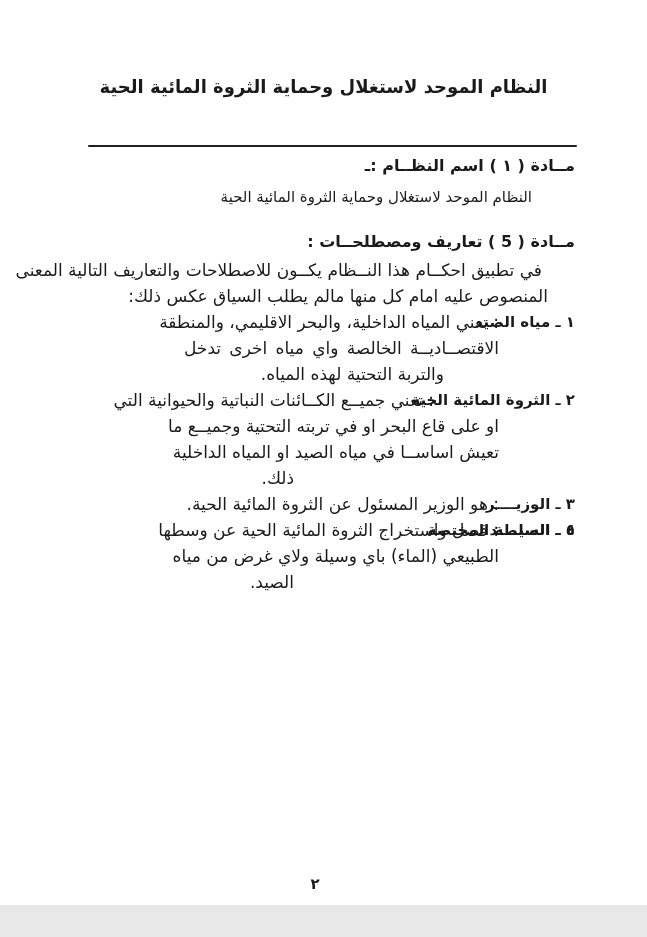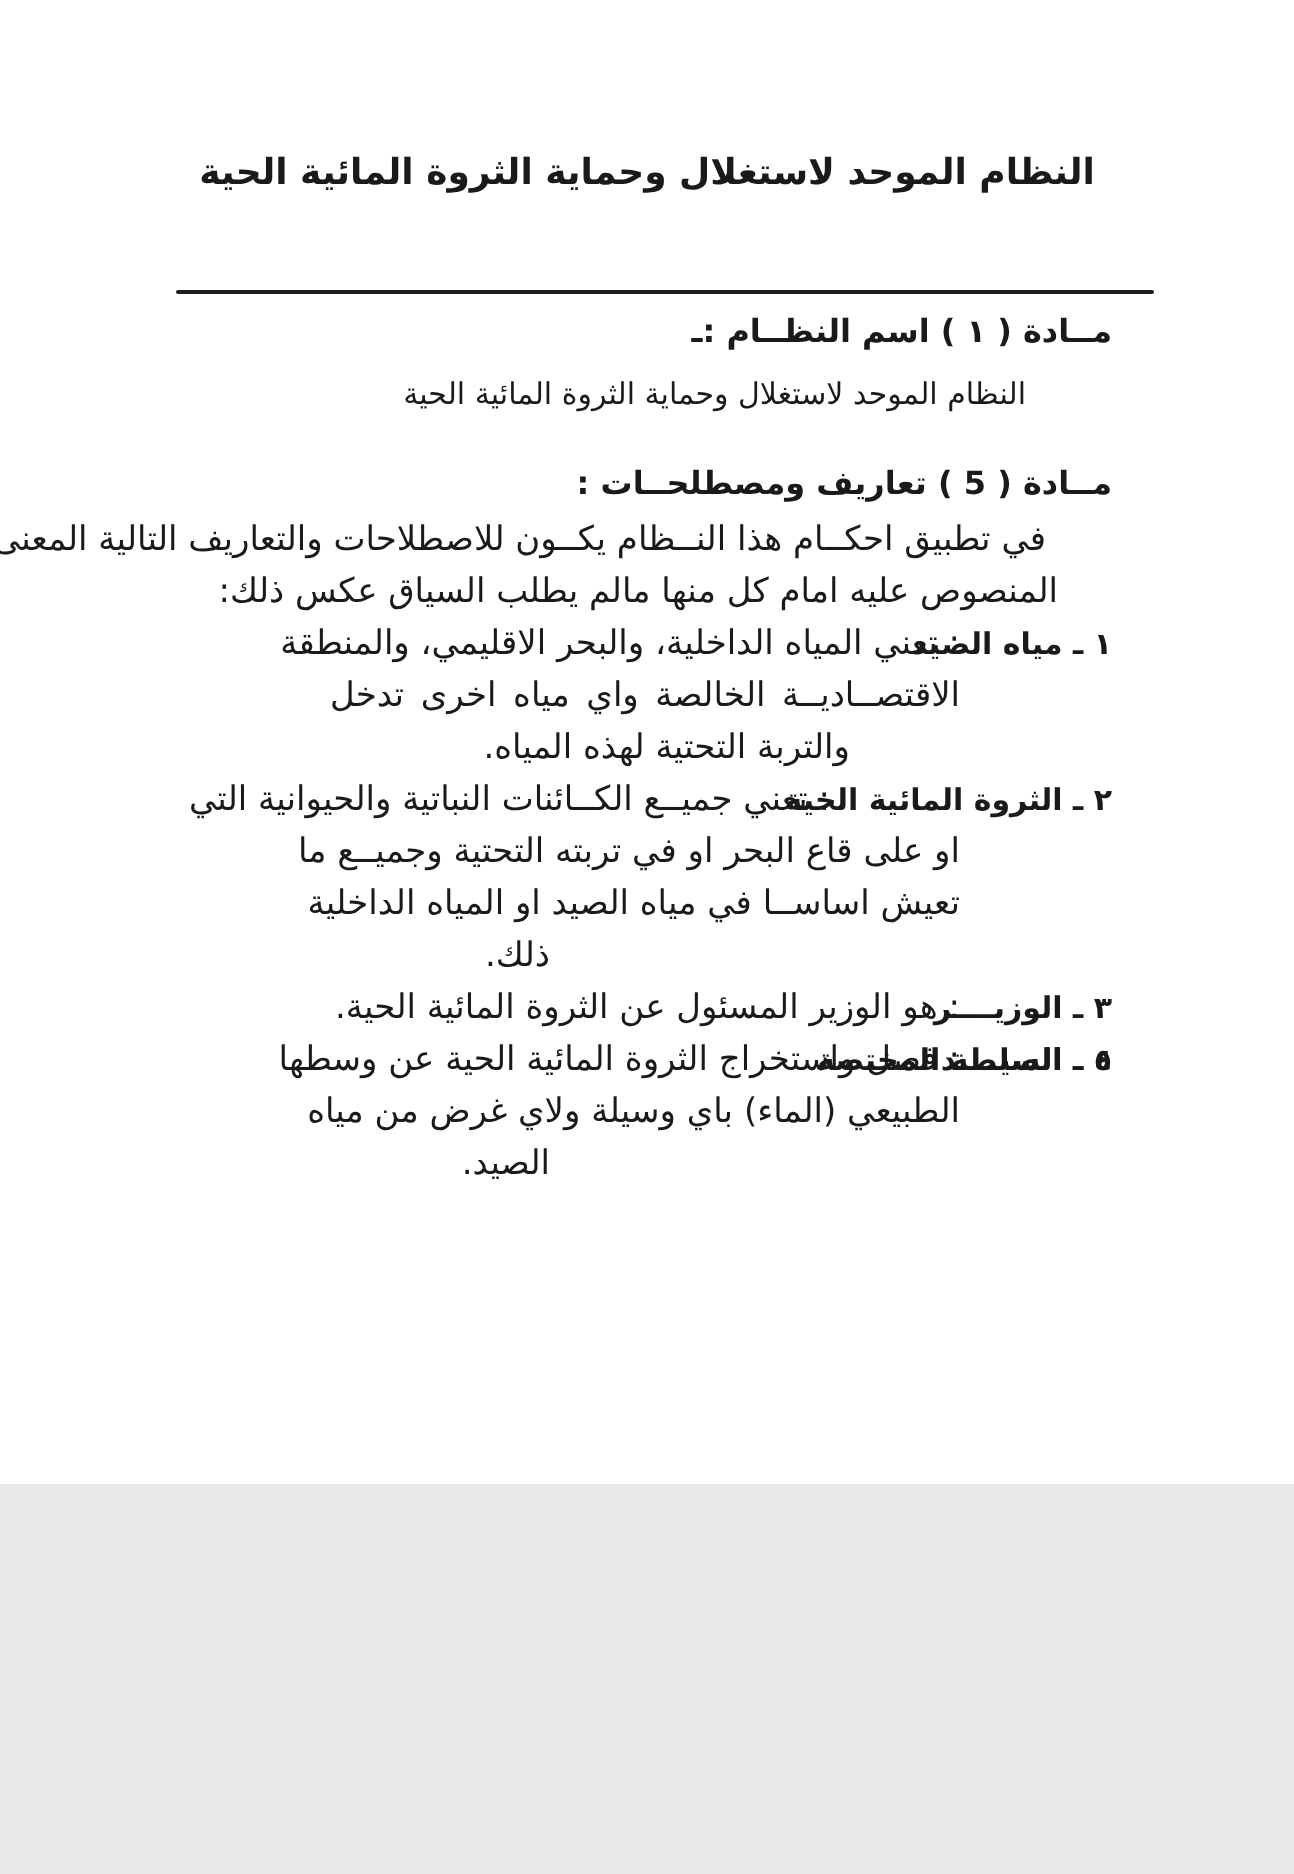--- a/index.html
+++ b/index.html
@@ -1,36 +1,36 @@
 <!DOCTYPE html>
 <html lang="ar" dir="rtl"><head>
 <meta charset="utf-8">
 <style>
   html,body{margin:0;padding:0;background:#e8e8e8;}
   .doc{
     position:relative;
-    width:647px;height:742px;
+    width:647px;height:905px;
     margin:0 auto;
     background:#ffffff;
     font-family:"DejaVu Sans",sans-serif;
     color:#1a1a1a;
     direction:rtl;
     overflow:hidden;
   }
   .title-block{
     position:absolute;top:70px;left:0;width:647px;
     text-align:center;font-weight:bold;font-size:18px;line-height:34px;
     letter-spacing:0.2px;
   }
   .rule{
     position:absolute;top:145px;left:88px;width:489px;height:2px;
     background:#1f1f1f;border-radius:2px;
   }
   .content{
-    position:absolute;top:0;right:91px;width:469px;height:937px;
+    position:absolute;top:0;right:72px;width:469px;height:937px;
     font-size:15px;
   }
   .art-heading{
     position:absolute;right:0;white-space:nowrap;
     font-weight:bold;font-size:16px;
   }
   .art1-h{top:156px;}
   .art2-h{top:232px;}
   .art1-b{
     position:absolute;top:188px;right:43px;white-space:nowrap;

